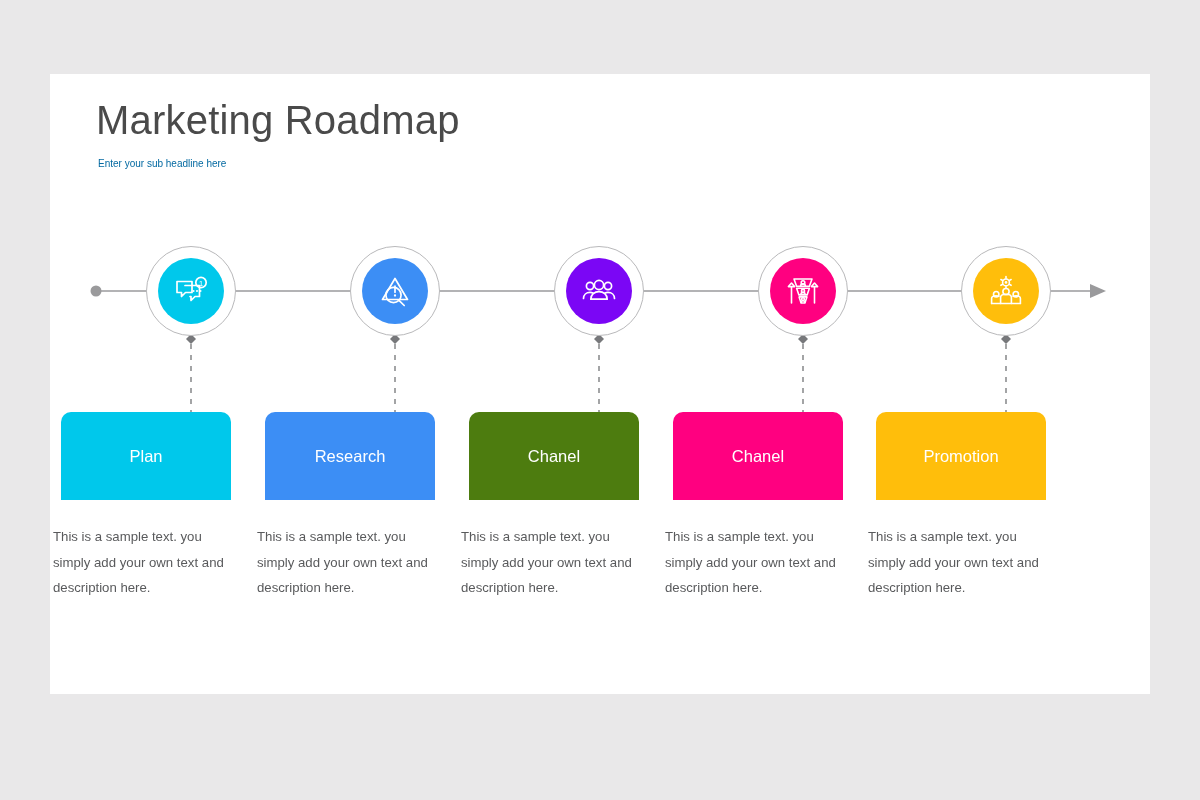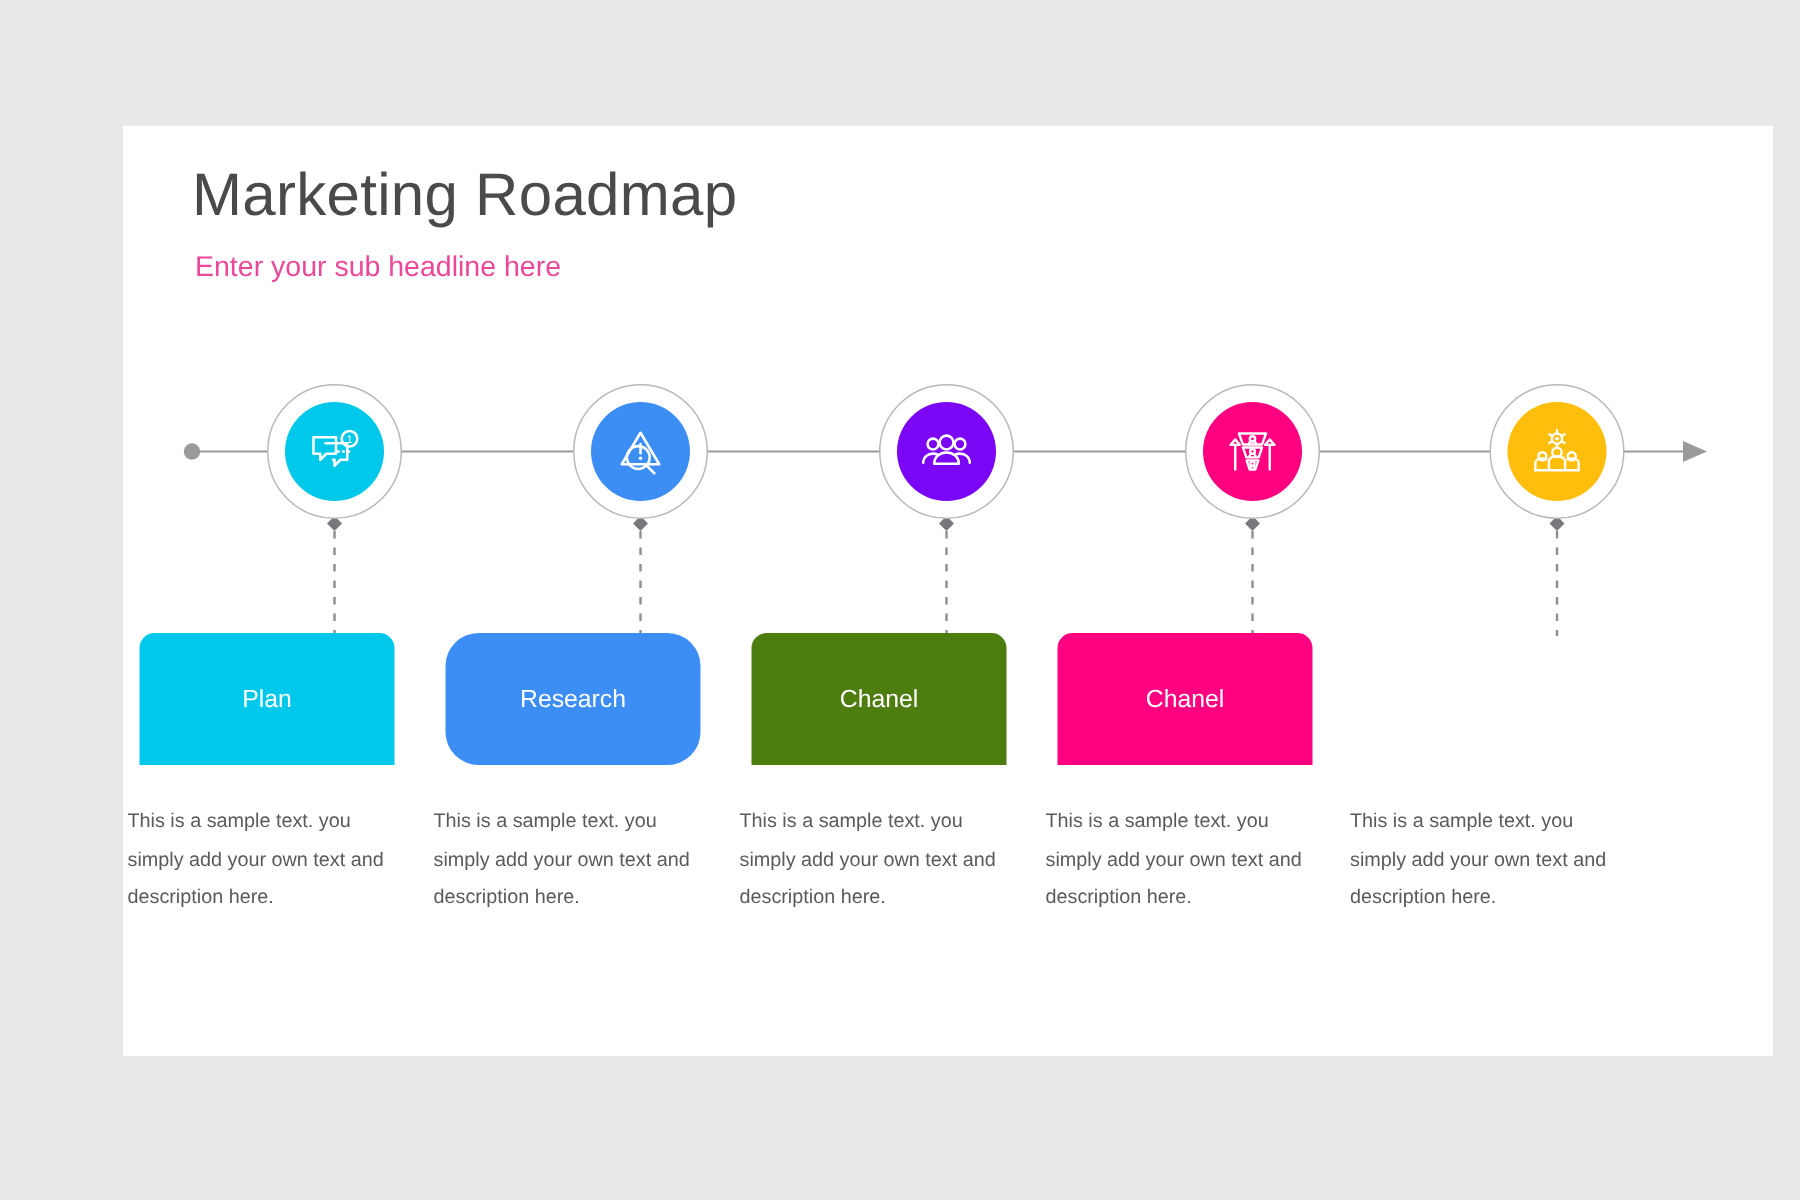--- a/index.html
+++ b/index.html
@@ -4,33 +4,32 @@
 <style>
   * { margin:0; padding:0; box-sizing:border-box; }
   html, body {
     width:1200px; height:800px;
     background:#e9e8e9;
     font-family:"Liberation Sans", sans-serif;
     overflow:hidden;
   }
   #slide {
     position:absolute;
-    left:50px; top:84px;
+    left:50px; top:74px;
     width:1100px; height:620px;
     background:#ffffff;
-    margin-left:32px;
   }
   #title {
     position:absolute; left:46px; top:24px;
     font-size:40px; font-weight:400; color:#4a4a4a;
     letter-spacing:0.2px; white-space:nowrap;
   }
   #subtitle {
     position:absolute; left:48px; top:84px;
-    font-size:19px; font-weight:400; color:#ec4899;
+    font-size:10px; font-weight:400; color:#0369a1;
     white-space:nowrap;
   }
   #canvas { position:absolute; left:0; top:0; width:1100px; height:620px; }
   svg.layer { position:absolute; left:0; top:0; width:1100px; height:620px; overflow:visible; }
   .node { position:absolute; }
   .ring {
     position:absolute; width:90px; height:90px; left:0; top:0;
     border-radius:50%; border:1px solid #b9b9bb; background:#ffffff;
   }
   .disc {
@@ -110,21 +109,21 @@
       <div class="disc" id="disc2" style="background: rgb(60, 142, 245);">
         <svg width="38" height="38" viewBox="0 0 38 38" fill="none" stroke="#ffffff" stroke-width="1.7" stroke-linecap="round" stroke-linejoin="round">
           <path d="M19 6.5 L31.5 27.5 H6.5 Z"></path>
           <path d="M19 14v6.2"></path>
           <circle cx="19" cy="23.5" r="1.15" fill="#fff" stroke="none"></circle>
           <circle cx="17.5" cy="23" r="7.6"></circle>
           <path d="M23 28.3 l5.2 5.2"></path>
         </svg>
       </div>
     </div>
-    <div class="label-box" id="box2" style="left: 215px; top: 338px; background: rgb(60, 142, 245); border-radius: 22px;">
+    <div class="label-box" id="box2" style="left: 215px; top: 338px; background: rgb(60, 142, 245);">
       <span>Research</span>
     </div>
     <div class="desc" style="left:207px; top:450px;">This is a sample text. you simply add your own text and description here.</div>
 
     <div class="node" style="left:504px; top:172px;">
       <div class="ring"></div>
       <div class="disc" id="disc3" style="background: rgb(123, 6, 245);">
         <svg width="38" height="38" viewBox="0 0 38 38" fill="none" stroke="#ffffff" stroke-width="1.7" stroke-linecap="round" stroke-linejoin="round">
           <circle cx="10" cy="14" r="3.6"></circle>
           <circle cx="28" cy="14" r="3.6"></circle>
@@ -173,16 +172,19 @@
           <circle cx="19" cy="19.6" r="3.1"></circle>
           <path d="M13.6 31.5v-6.2c0-1.8 2.4-3.1 5.4-3.1s5.4 1.3 5.4 3.1v6.2"></path>
           <circle cx="9.2" cy="22.2" r="2.7"></circle>
           <path d="M4.6 31.5v-5.1c0-1.6 2-2.7 4.6-2.7 1 0 1.9.2 2.7.5"></path>
           <circle cx="28.8" cy="22.2" r="2.7"></circle>
           <path d="M33.4 31.5v-5.1c0-1.6-2-2.7-4.6-2.7-1 0-1.9.2-2.7.5"></path>
           <path d="M4.6 31.5h28.8"></path>
         </svg>
       </div>
     </div>
+    <div class="label-box" id="box5" style="left: 826px; top: 338px; background: rgb(255, 190, 11);">
+      <span>Promotion</span>
+    </div>
     <div class="desc" style="left:818px; top:450px;">This is a sample text. you simply add your own text and description here.</div>
 
   </div>
 </div>
 
 </body></html>

